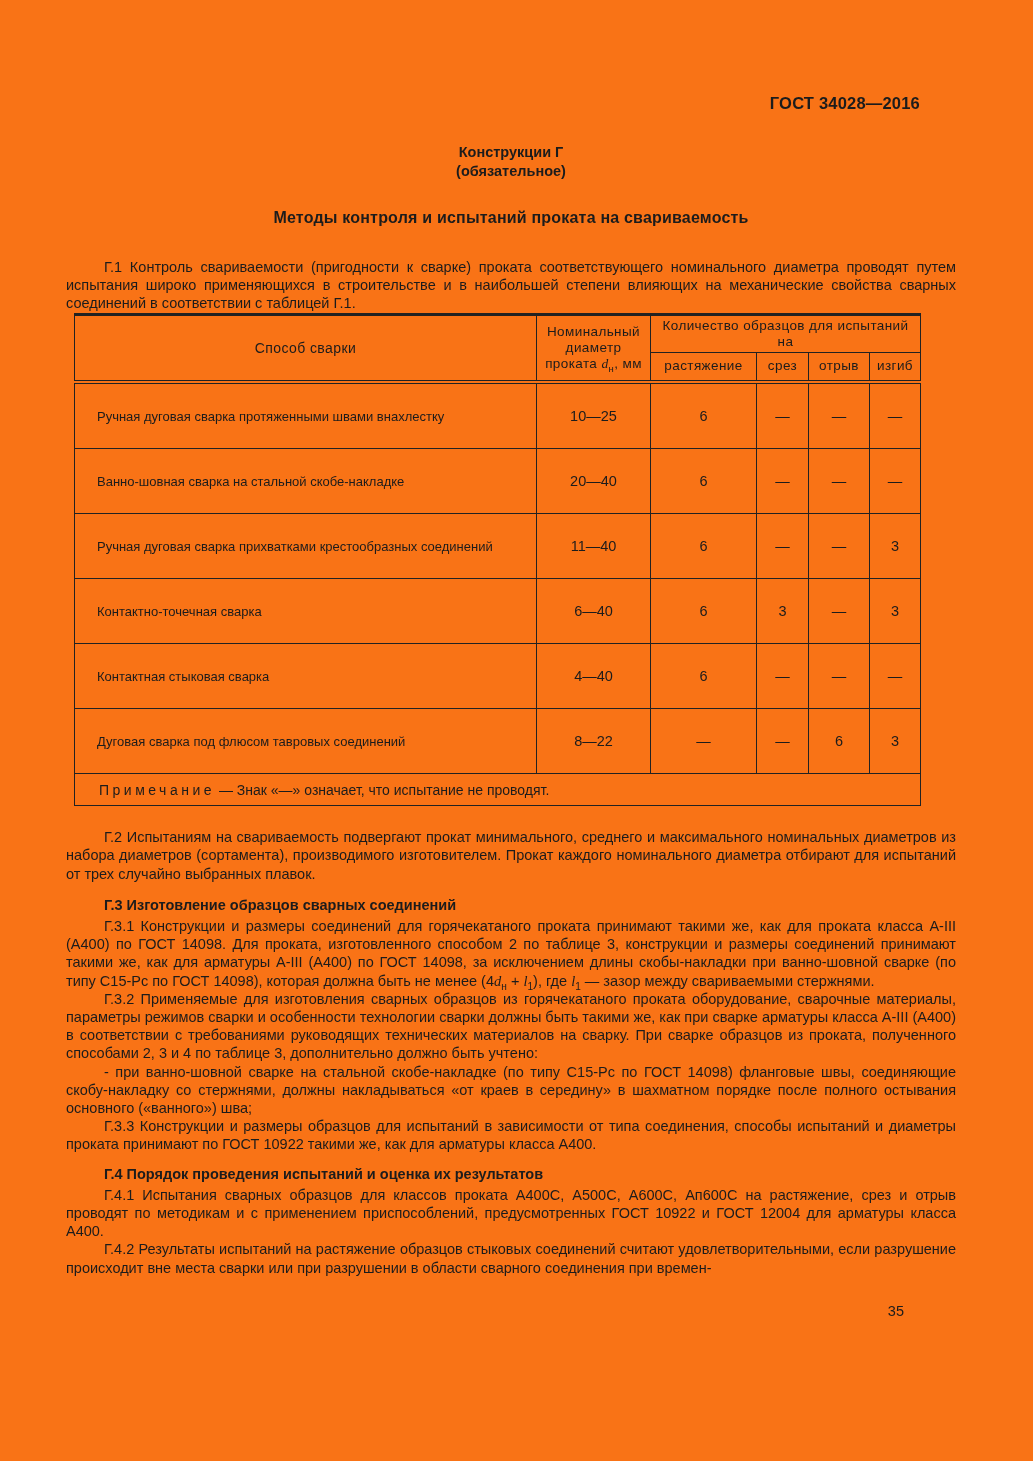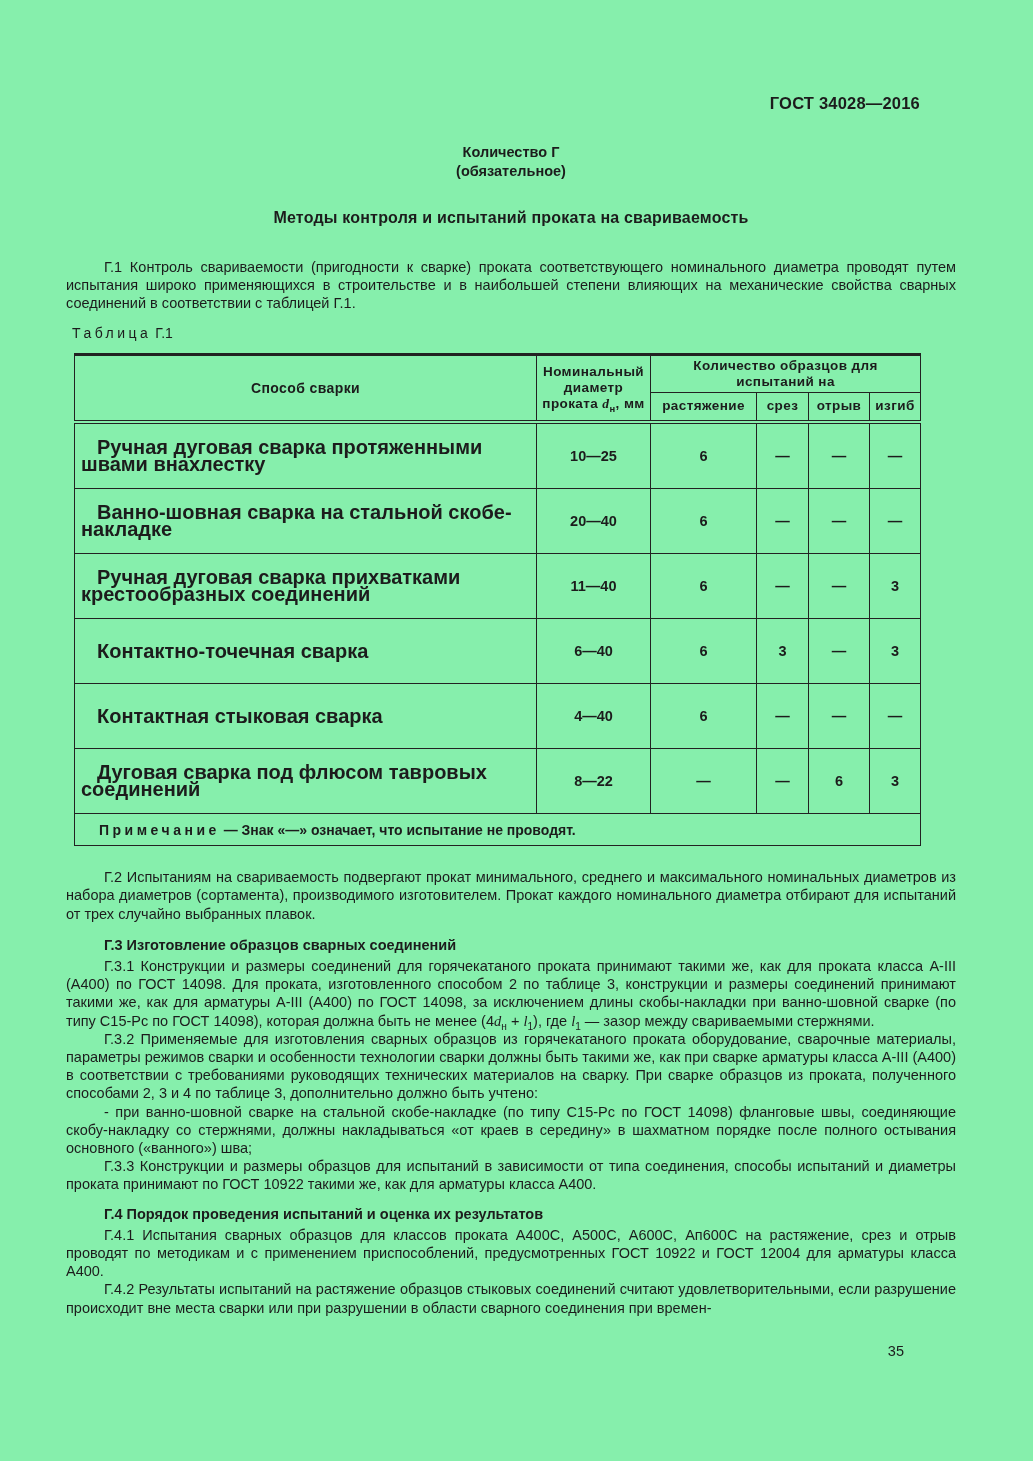--- a/index.html
+++ b/index.html
@@ -1,21 +1,21 @@
 <!DOCTYPE html>
 <html lang="ru"><head>
 <meta charset="utf-8">
 <style>
   html, body { margin: 0; padding: 0; background: #e8e8e8; }
   .page {
     position: relative;
     width: 1033px;
     height: 1461px;
     margin: 0 auto;
-    background: #86efac;
+    background: #f97316;
     box-sizing: border-box;
     padding: 94px 77px 0 66px;
     font-family: "Liberation Sans", sans-serif;
     color: #1c1c1c;
     overflow: hidden;
   }
   .doc-header {
     text-align: right;
     font-weight: bold;
     font-size: 16.5px;
@@ -63,34 +63,34 @@
     table-layout: fixed;
     width: 846px;
     margin-left: 8px;
     border-left: 1.5px solid #222;
     border-right: 1.5px solid #222;
     border-bottom: 1.5px solid #222;
     border-top: 3px solid #222;
   }
   table.gost th, table.gost td {
     border: 1px solid #222;
-    font-weight: bold;
+    font-weight: normal;
     box-sizing: border-box;
   }
   table.gost th {
     font-size: 13.5px;
     line-height: 16px;
     text-align: center;
     vertical-align: middle;
     letter-spacing: 0.4px;
     padding: 2px 4px;
   }
   .b-dbl { border-bottom: 4px double #222 !important; }
   td.cell-method {
-    font-size: 20px;
+    font-size: 13px;
     line-height: 17px;
     padding: 6px 8px 6px 6px;
     text-indent: 16px;
     vertical-align: middle;
   }
   td.cell-num {
     font-size: 14.5px;
     text-align: center;
     vertical-align: middle;
     padding: 24px 2px;
@@ -111,32 +111,28 @@
 </head>
 <body>
 
 <div class="page">
 
   <div class="doc-header">
     <span>ГОСТ 34028—2016</span>
   </div>
 
   <div class="appendix">
-    <div>Количество Г</div>
+    <div>Конструкции Г</div>
     <div>(обязательное)</div>
   </div>
 
   <div class="main-title">Методы контроля и испытаний проката на свариваемость</div>
 
   <p class="para first">Г.1 Контроль свариваемости (пригодности к сварке) проката соответствующего номинального диаметра проводят путем испытания широко применяющихся в строительстве и в наибольшей степени влияющих на механические свойства сварных соединений в соответствии с таблицей Г.1.</p>
 
-  <div class="table-caption">
-    <span class="spaced">Таблица</span>
-    <span>Г.1</span>
-  </div>
 
   <table class="gost">
     <colgroup>
       <col style="width:462px">
         <col style="width:114px">
         <col style="width:106px">
       <col style="width:52px">
         <col style="width:61px">
         <col style="width:51px">
     </colgroup>

